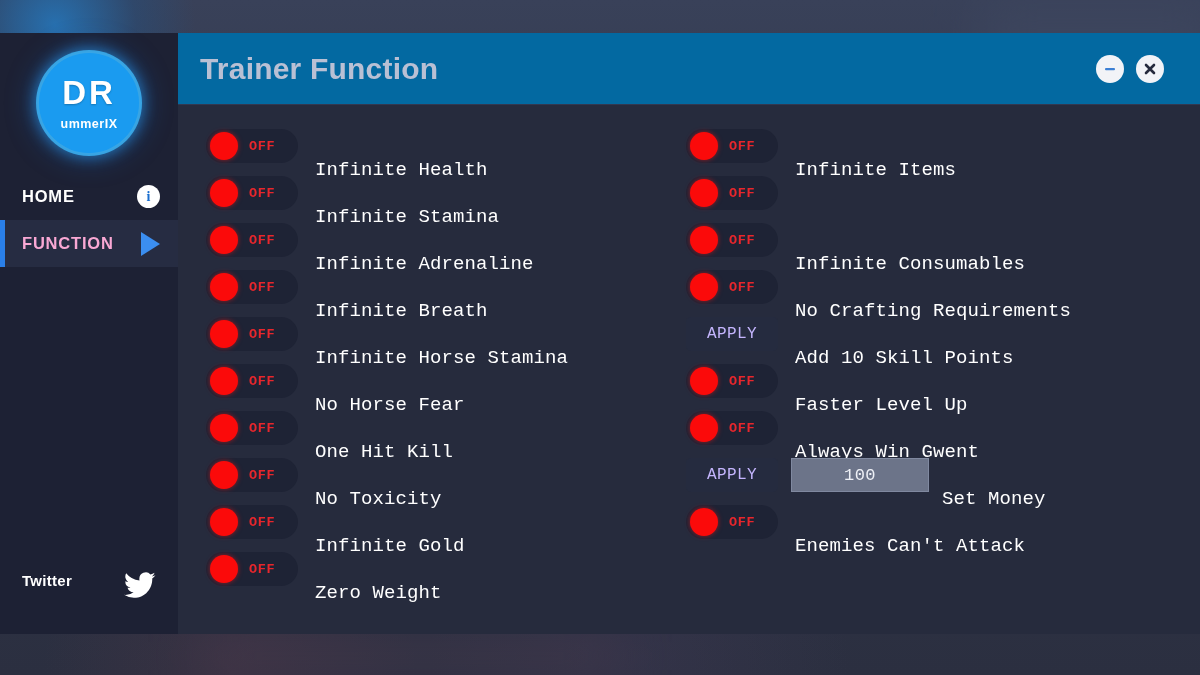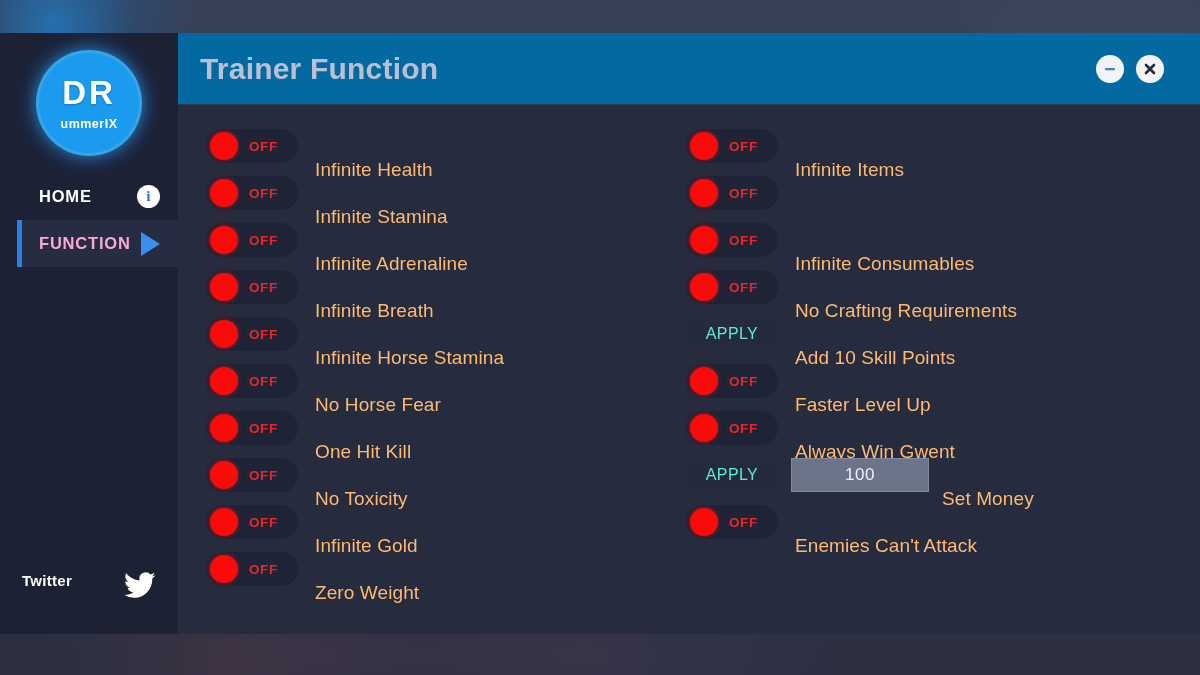--- a/index.html
+++ b/index.html
@@ -89,21 +89,20 @@
     line-height: 1;
   }
 
   .nav-item {
     height: 47px;
     display: flex;
     align-items: center;
     position: relative;
     padding-left: 22px;
     padding-right: 18px;
-    margin-left: 17px;
   }
   .nav-item .nav-label {
     font-size: 16.5px;
     font-weight: bold;
     letter-spacing: .8px;
     color: #ffffff;
   }
   .nav-item .nav-right { margin-left: auto; display: flex; align-items: center; }
 
   .nav-item.active { background: #262c42; }
@@ -179,20 +178,21 @@
     border-radius: 50%;
     background: #f2f3f7;
     display: flex; align-items: center; justify-content: center;
   }
 
   
   #grid {
     flex: 1 1 auto;
     display: flex;
     padding: 24px 0 0 0;
+    font-family: Liberation Mono, monospace;
   }
   .col {
     display: flex;
     flex-direction: column;
     gap: 13px;
   }
   .col-left  { width: 480px; padding-left: 28px; }
   .col-right { flex: 1 1 auto; padding-left: 28px; }
 
   .row {
@@ -230,21 +230,21 @@
   
   .apply-btn {
     width: 92px;
     height: 34px;
     flex: 0 0 92px;
     border-radius: 5px;
     background: #252b3f;
     display: flex;
     align-items: center;
     justify-content: center;
-    color: #5eead4;
+    color: #c4b5fd;
     font-size: 16px;
     letter-spacing: .4px;
   }
 
   
   .num-input {
     width: 138px;
     height: 34px;
     flex: 0 0 138px;
     margin-left: 13px;
@@ -253,21 +253,21 @@
     display: flex;
     align-items: center;
     justify-content: center;
     color: #eef0f6;
     font-size: 17px;
     letter-spacing: .5px;
   }
 
   .row-label {
     margin-left: 17px;
-    color: #fdba74;
+    color: #ffffff;
     font-size: 19px;
     letter-spacing: .1px;
     white-space: nowrap;
     margin-top: 48px;
   }
   .row-label.tight { margin-left: 13px; }
 </style>
 </head>
 <body>
 

